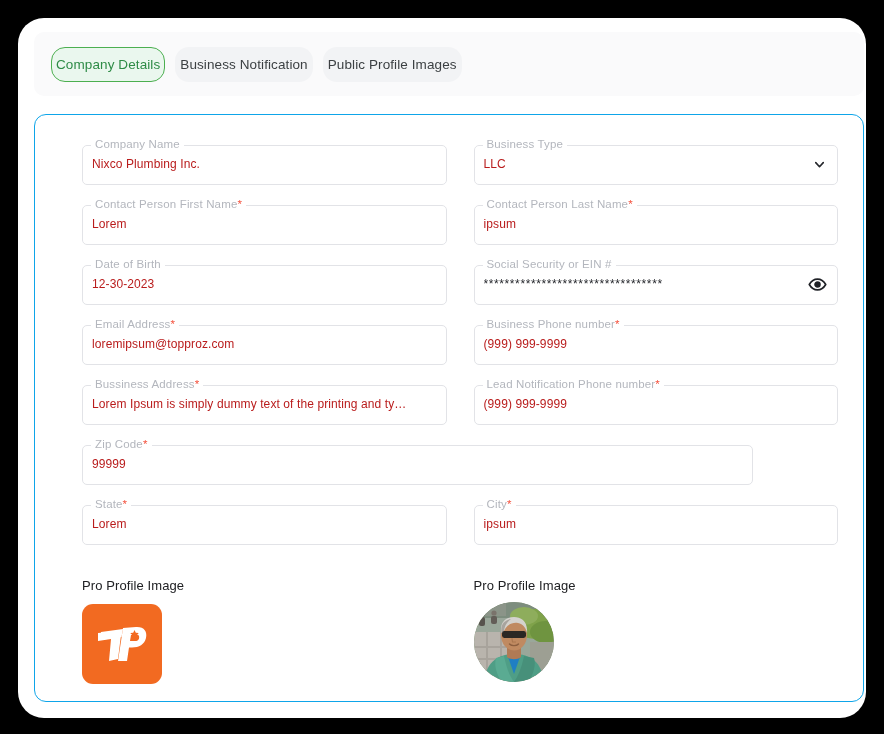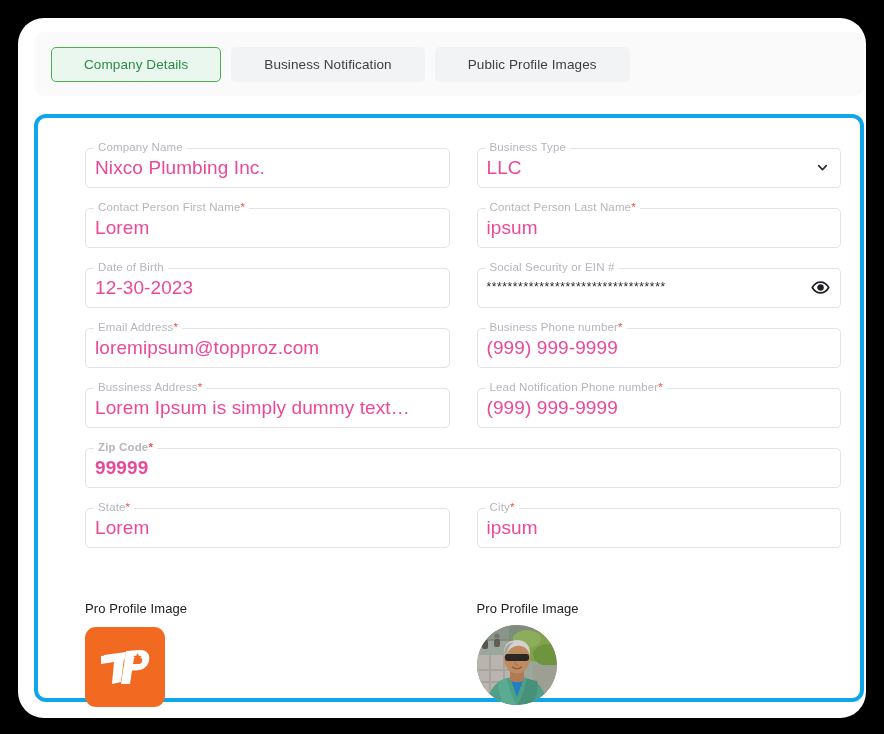--- a/index.html
+++ b/index.html
@@ -47,22 +47,22 @@
     position: absolute;
     left: 17px;
     top: 15px;
     display: flex;
     gap: 10px;
     white-space: nowrap;
   }
 
   .tab {
     height: 35px;
-    padding: 0 32px;
-    border-radius: 5px;
+    padding: 0 4px;
+    border-radius: 14px;
     background: #f2f3f5;
     border: 1px solid transparent;
     color: #3c4043;
     font-size: 13.5px;
     line-height: 33px;
     text-align: center;
     letter-spacing: 0.1px;
     cursor: pointer;
     flex: 0 0 auto;
   }
@@ -74,40 +74,40 @@
   }
 
   
   #form-panel {
     position: absolute;
     left: 16px;
     top: 96px;
     width: 830px;
     height: 588px;
     background: #ffffff;
-    border: 4px solid #0ea5e9;
+    border: 1px solid #0ea5e9;
     border-radius: 12px;
   }
 
   #form-inner {
     position: absolute;
     left: 47px;
     top: 30px;
     width: 756px;
   }
 
   .row {
     display: flex;
     gap: 27px;
     margin-bottom: 20px;
   }
   .row:last-child { margin-bottom: 0; }
 
   .col { width: 364.5px; flex: 0 0 auto; }
-  .col.full { width: 756px; font-weight: bold; }
+  .col.full { width: 671px; }
 
   
   .field {
     position: relative;
     height: 40px;
   }
 
   .field .box {
     position: absolute;
     inset: 0;
@@ -132,22 +132,22 @@
 
   .field .lbl .req { color: #f4503c; font-size: 11.5px; }
 
   .field .val {
     position: absolute;
     left: 10px;
     right: 38px;
     top: 0;
     height: 38px;
     line-height: 39px;
-    font-size: 19px;
-    color: #ec4899;
+    font-size: 12px;
+    color: #b91c1c;
     letter-spacing: 0.1px;
     overflow: hidden;
     white-space: nowrap;
     text-overflow: ellipsis;
   }
 
   .field .val.masked {
     font-size: 12px;
     letter-spacing: 0.6px;
     color: #26282d;
@@ -163,21 +163,21 @@
     cursor: pointer;
     z-index: 3;
   }
 
   
   #images-row {
     display: flex;
     gap: 27px;
     margin-top: 33px;
   }
-  .img-col { width: 364.5px; flex: 0 0 auto; margin-top: 20px; }
+  .img-col { width: 364.5px; flex: 0 0 auto; }
 
   .img-cap {
     font-size: 13px;
     color: #202124;
     margin-bottom: 11px;
     letter-spacing: 0.1px;
   }
   .img-col.second .img-cap { margin-bottom: 9px; }
 
   .logo-tile {

